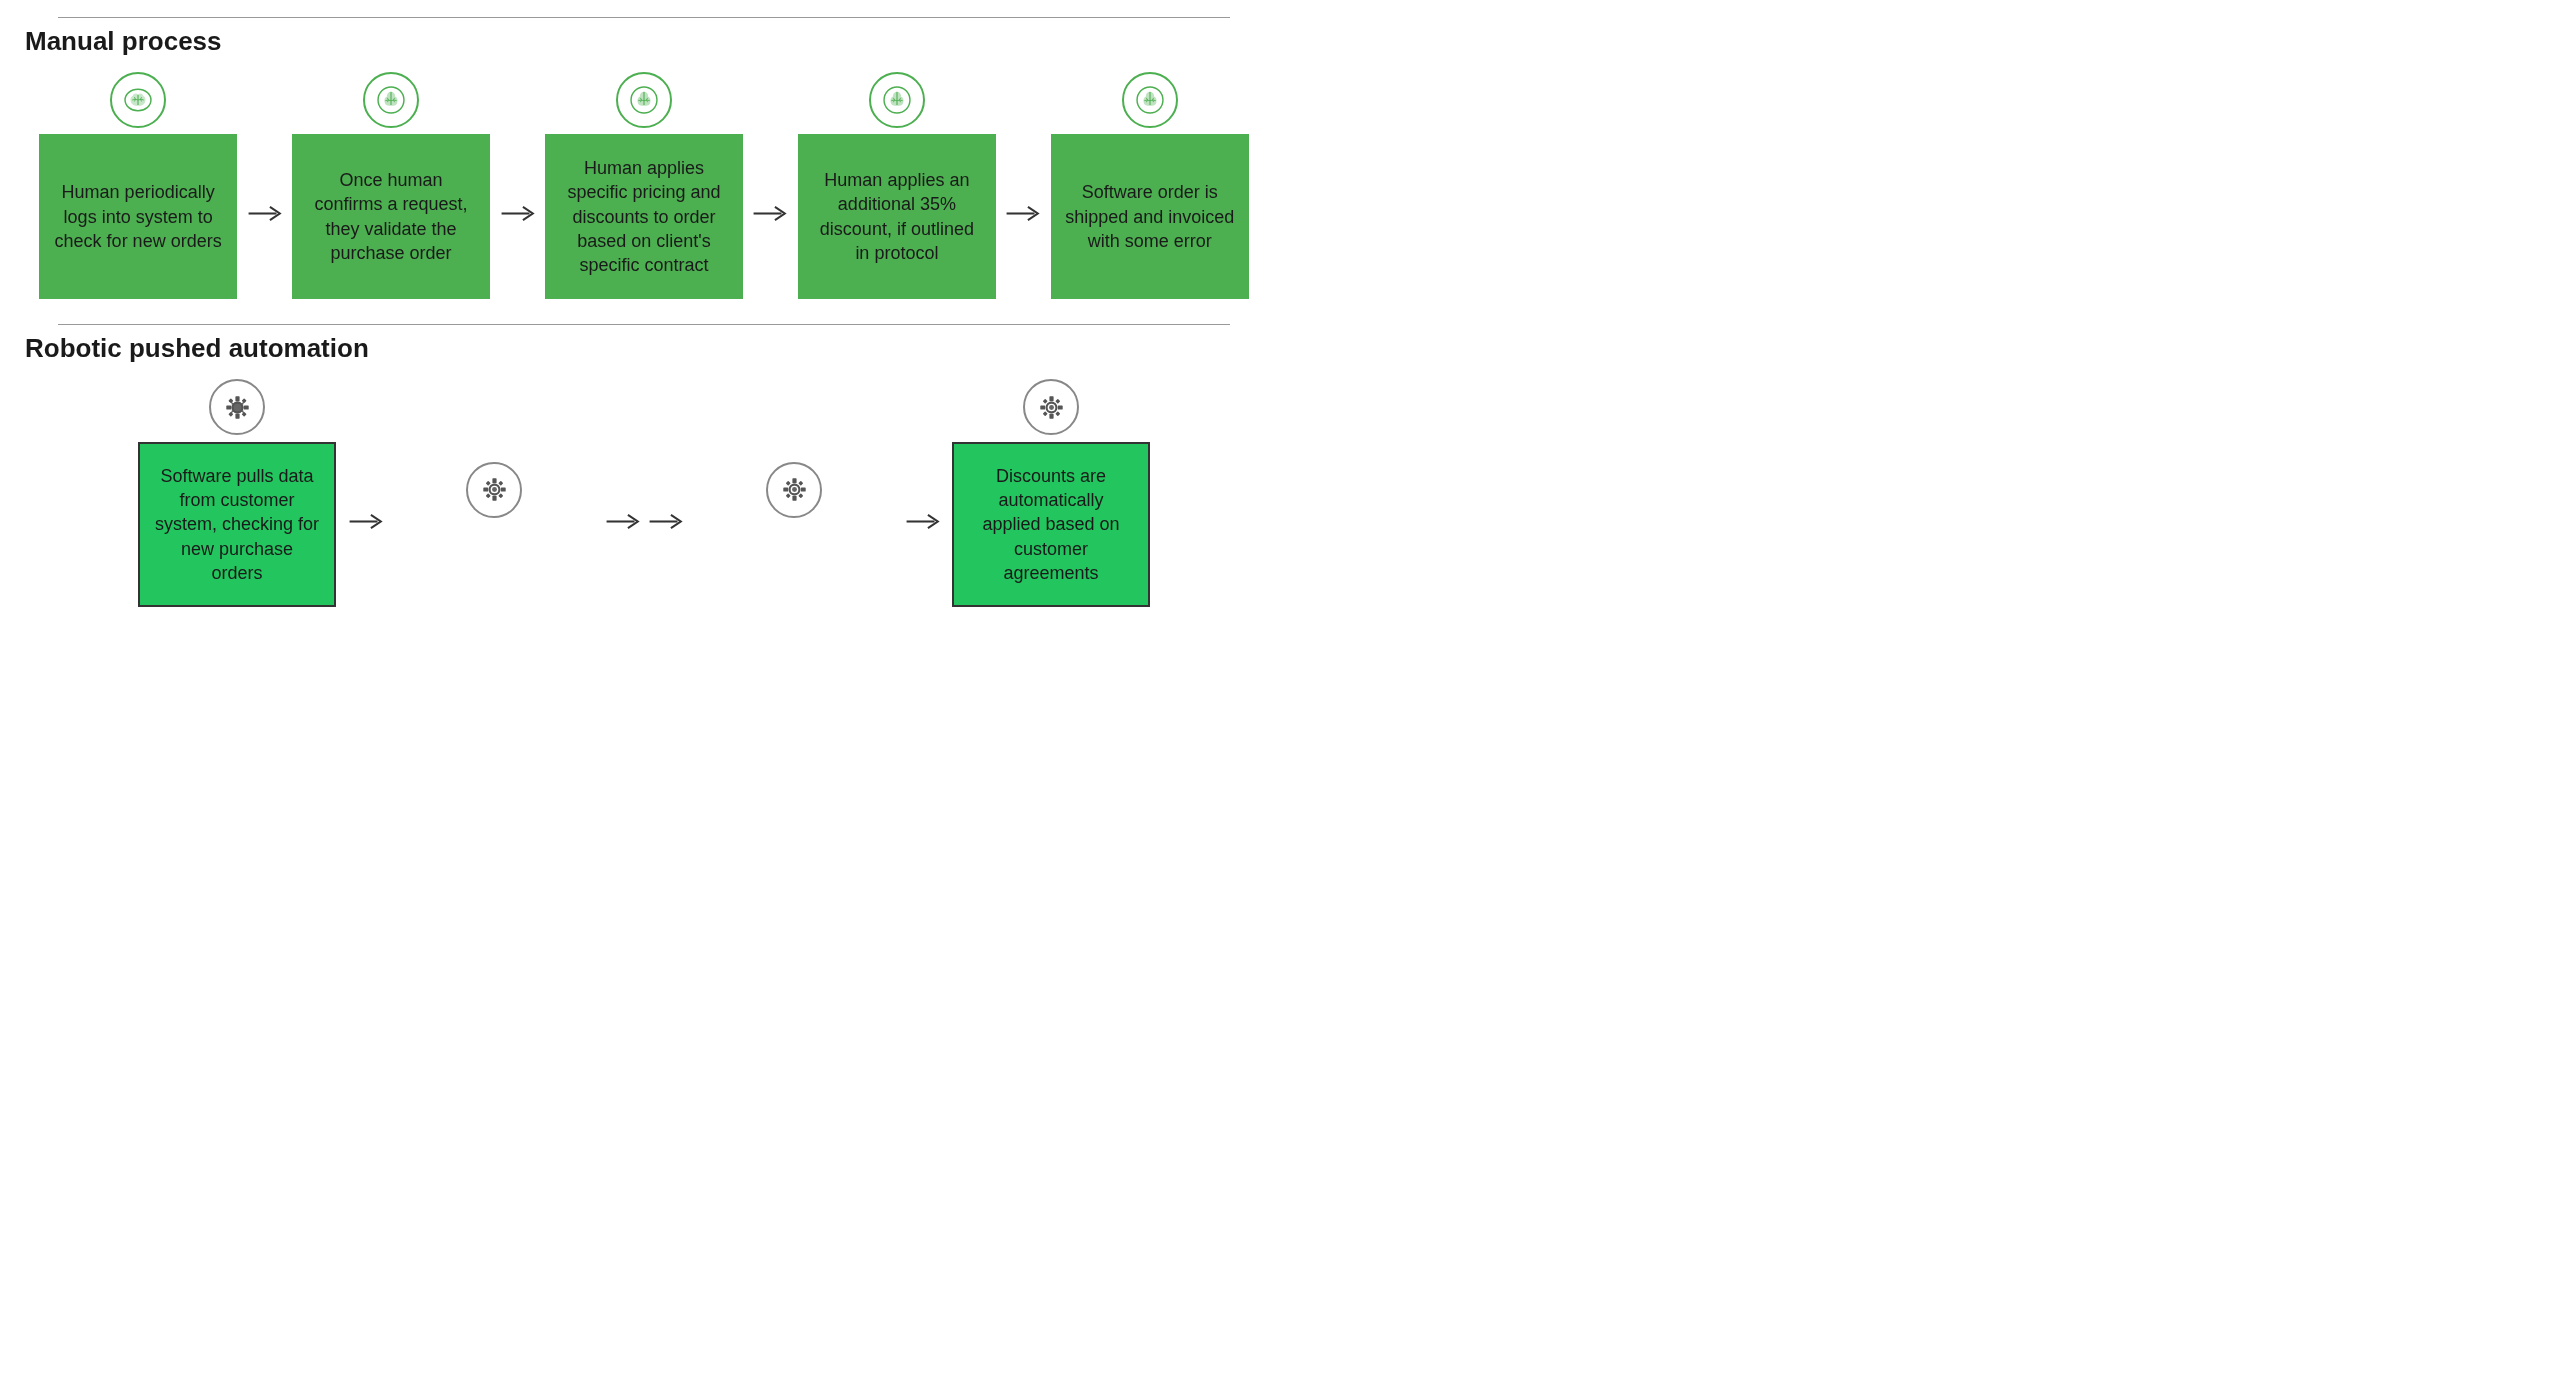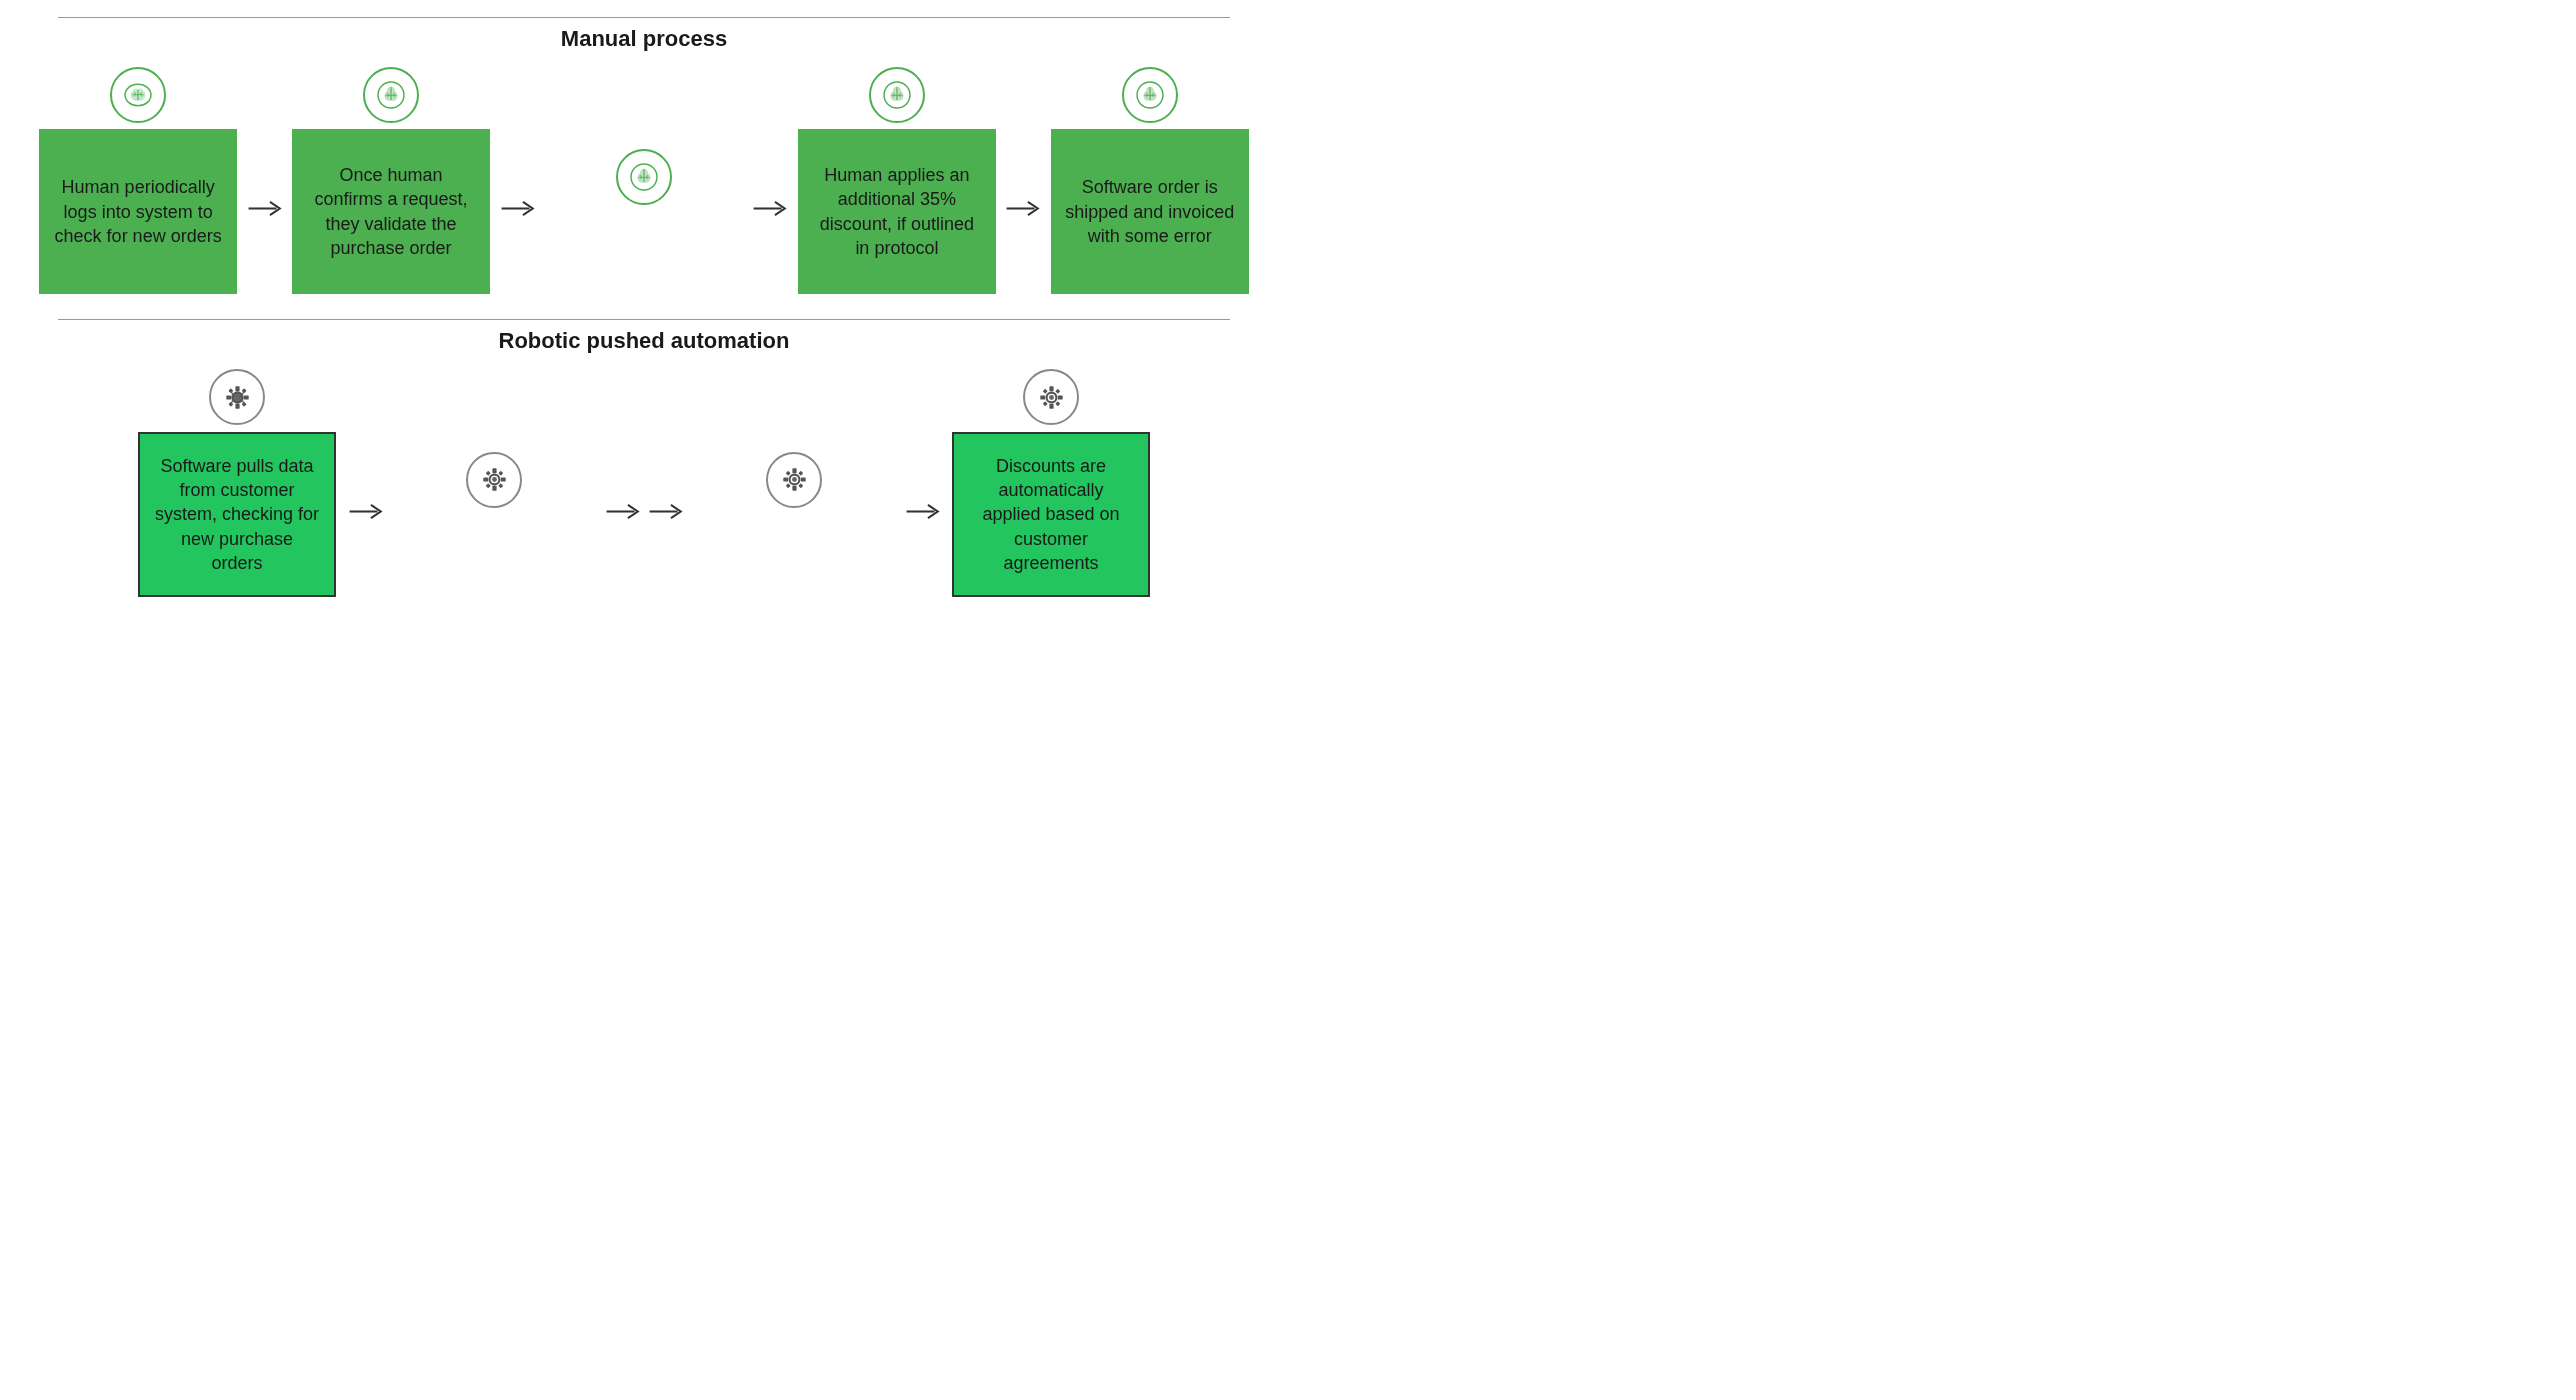--- a/index.html
+++ b/index.html
@@ -5,22 +5,21 @@
     * { box-sizing: border-box; margin: 0; padding: 0; }
     body {
       background: #ffffff;
       font-family: Arial, sans-serif;
       width: 1288px;
       min-height: 700px;
       padding: 16.5px 25px;
     }
 
     .section-title {
-      text-align: center;
-      font-size: 22px;
+      font-size: 26px;
       font-weight: bold;
       color: #1a1a1a;
       margin: 8.2px 0 15px 0;
       position: relative;
     }
 
     .divider-line {
       border: none;
       border-top: 1.6px solid #999;
       margin: 0 33px 6.6px 33px;
@@ -163,20 +162,21 @@
       <div class="icon-circle">
         <svg class="brain-svg" viewBox="0 0 50 50" fill="none">
           <path d="M20 21 Q20 15 25 14 Q30 15 30 21 Q34 22 33 28 Q32 33 25 32 Q18 33 17 28 Q16 22 20 21Z" fill="#4caf50" opacity="0.35" stroke="#4caf50" stroke-width="1.8"></path>
           <path d="M25 14 L25 32" stroke="#4caf50" stroke-width="1.5"></path>
           <path d="M20 22 Q23 25 20 28" stroke="#4caf50" stroke-width="1.2" fill="none"></path>
           <path d="M30 22 Q27 25 30 28" stroke="#4caf50" stroke-width="1.2" fill="none"></path>
           <path d="M17 26 Q21 24 25 26 Q29 24 33 26" stroke="#4caf50" stroke-width="1.2" fill="none"></path>
           <circle cx="25" cy="25" r="18" stroke="#4caf50" stroke-width="2" fill="none"></circle>
         </svg>
       </div>
+      <div class="step-box">Human applies specific pricing and discounts to order based on client's specific contract</div>
     </div>
 
     <div class="arrow-connector">
       <svg viewBox="0 0 48 28">
         <line x1="4" y1="14" x2="38" y2="14" stroke="#333" stroke-width="2.5"></line>
         <polyline points="30,6 42,14 30,22" fill="none" stroke="#333" stroke-width="2.5"></polyline>
       </svg>
     </div>
 
     <div class="step-wrapper">

